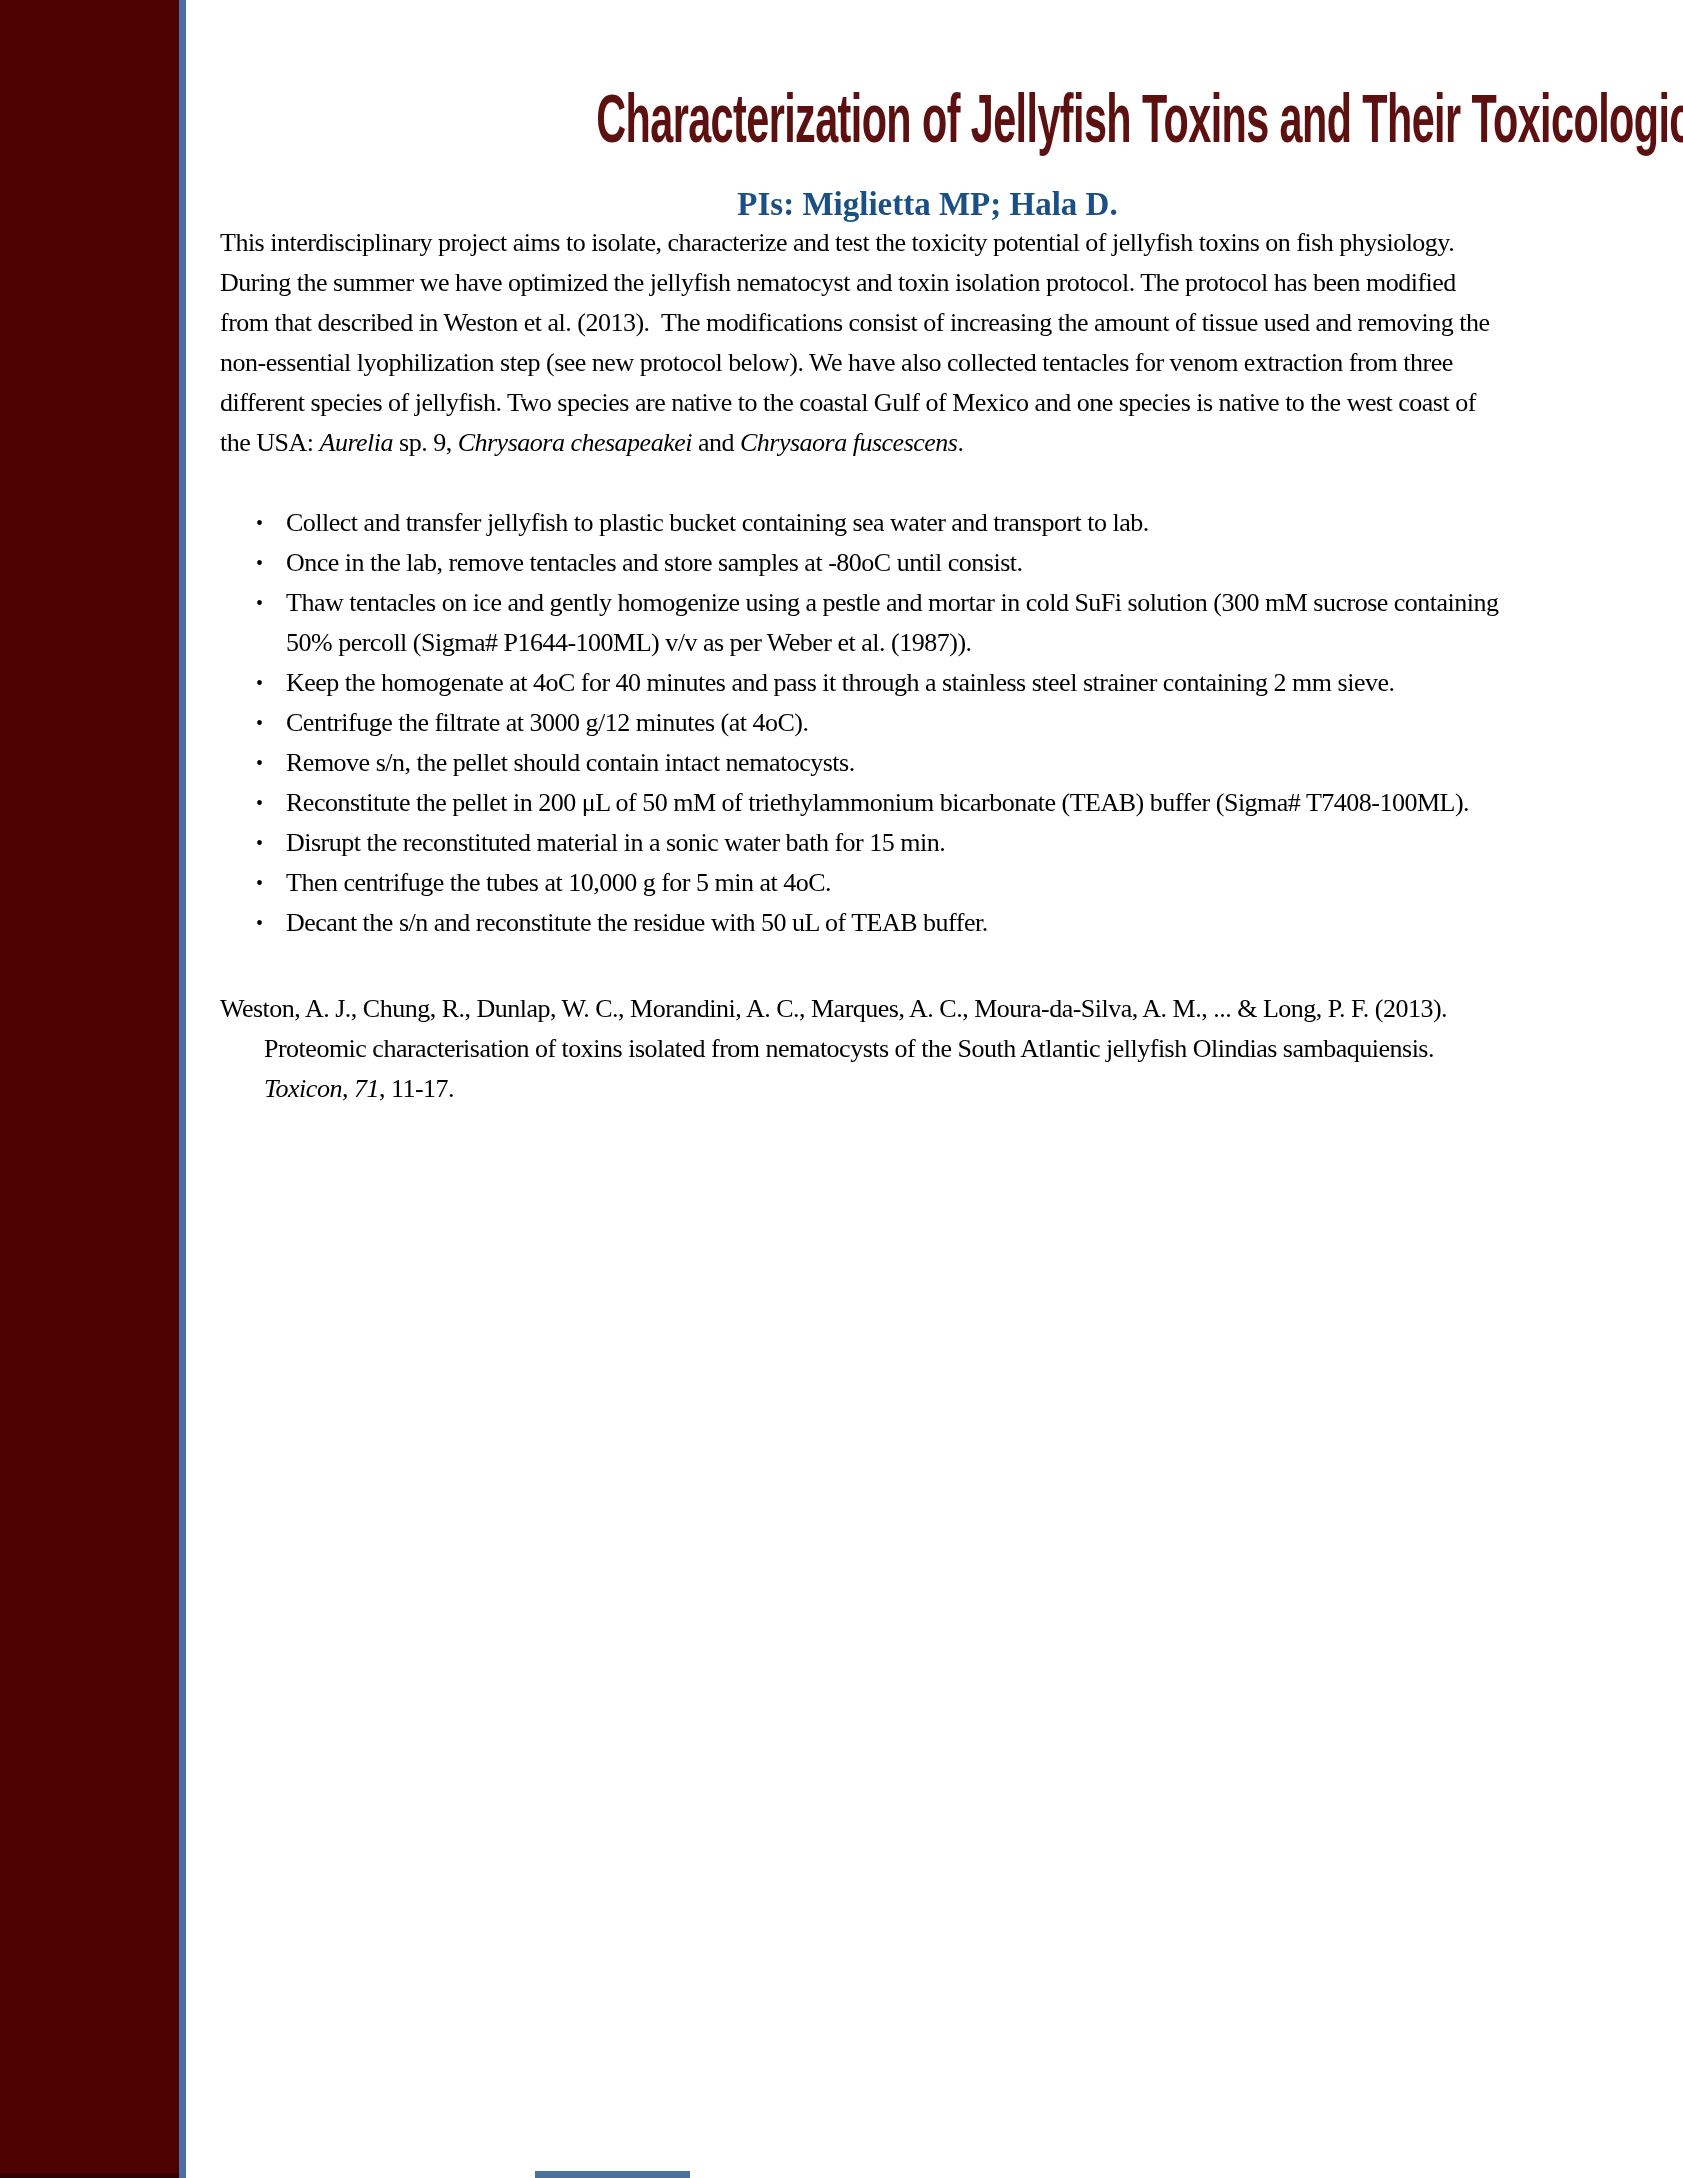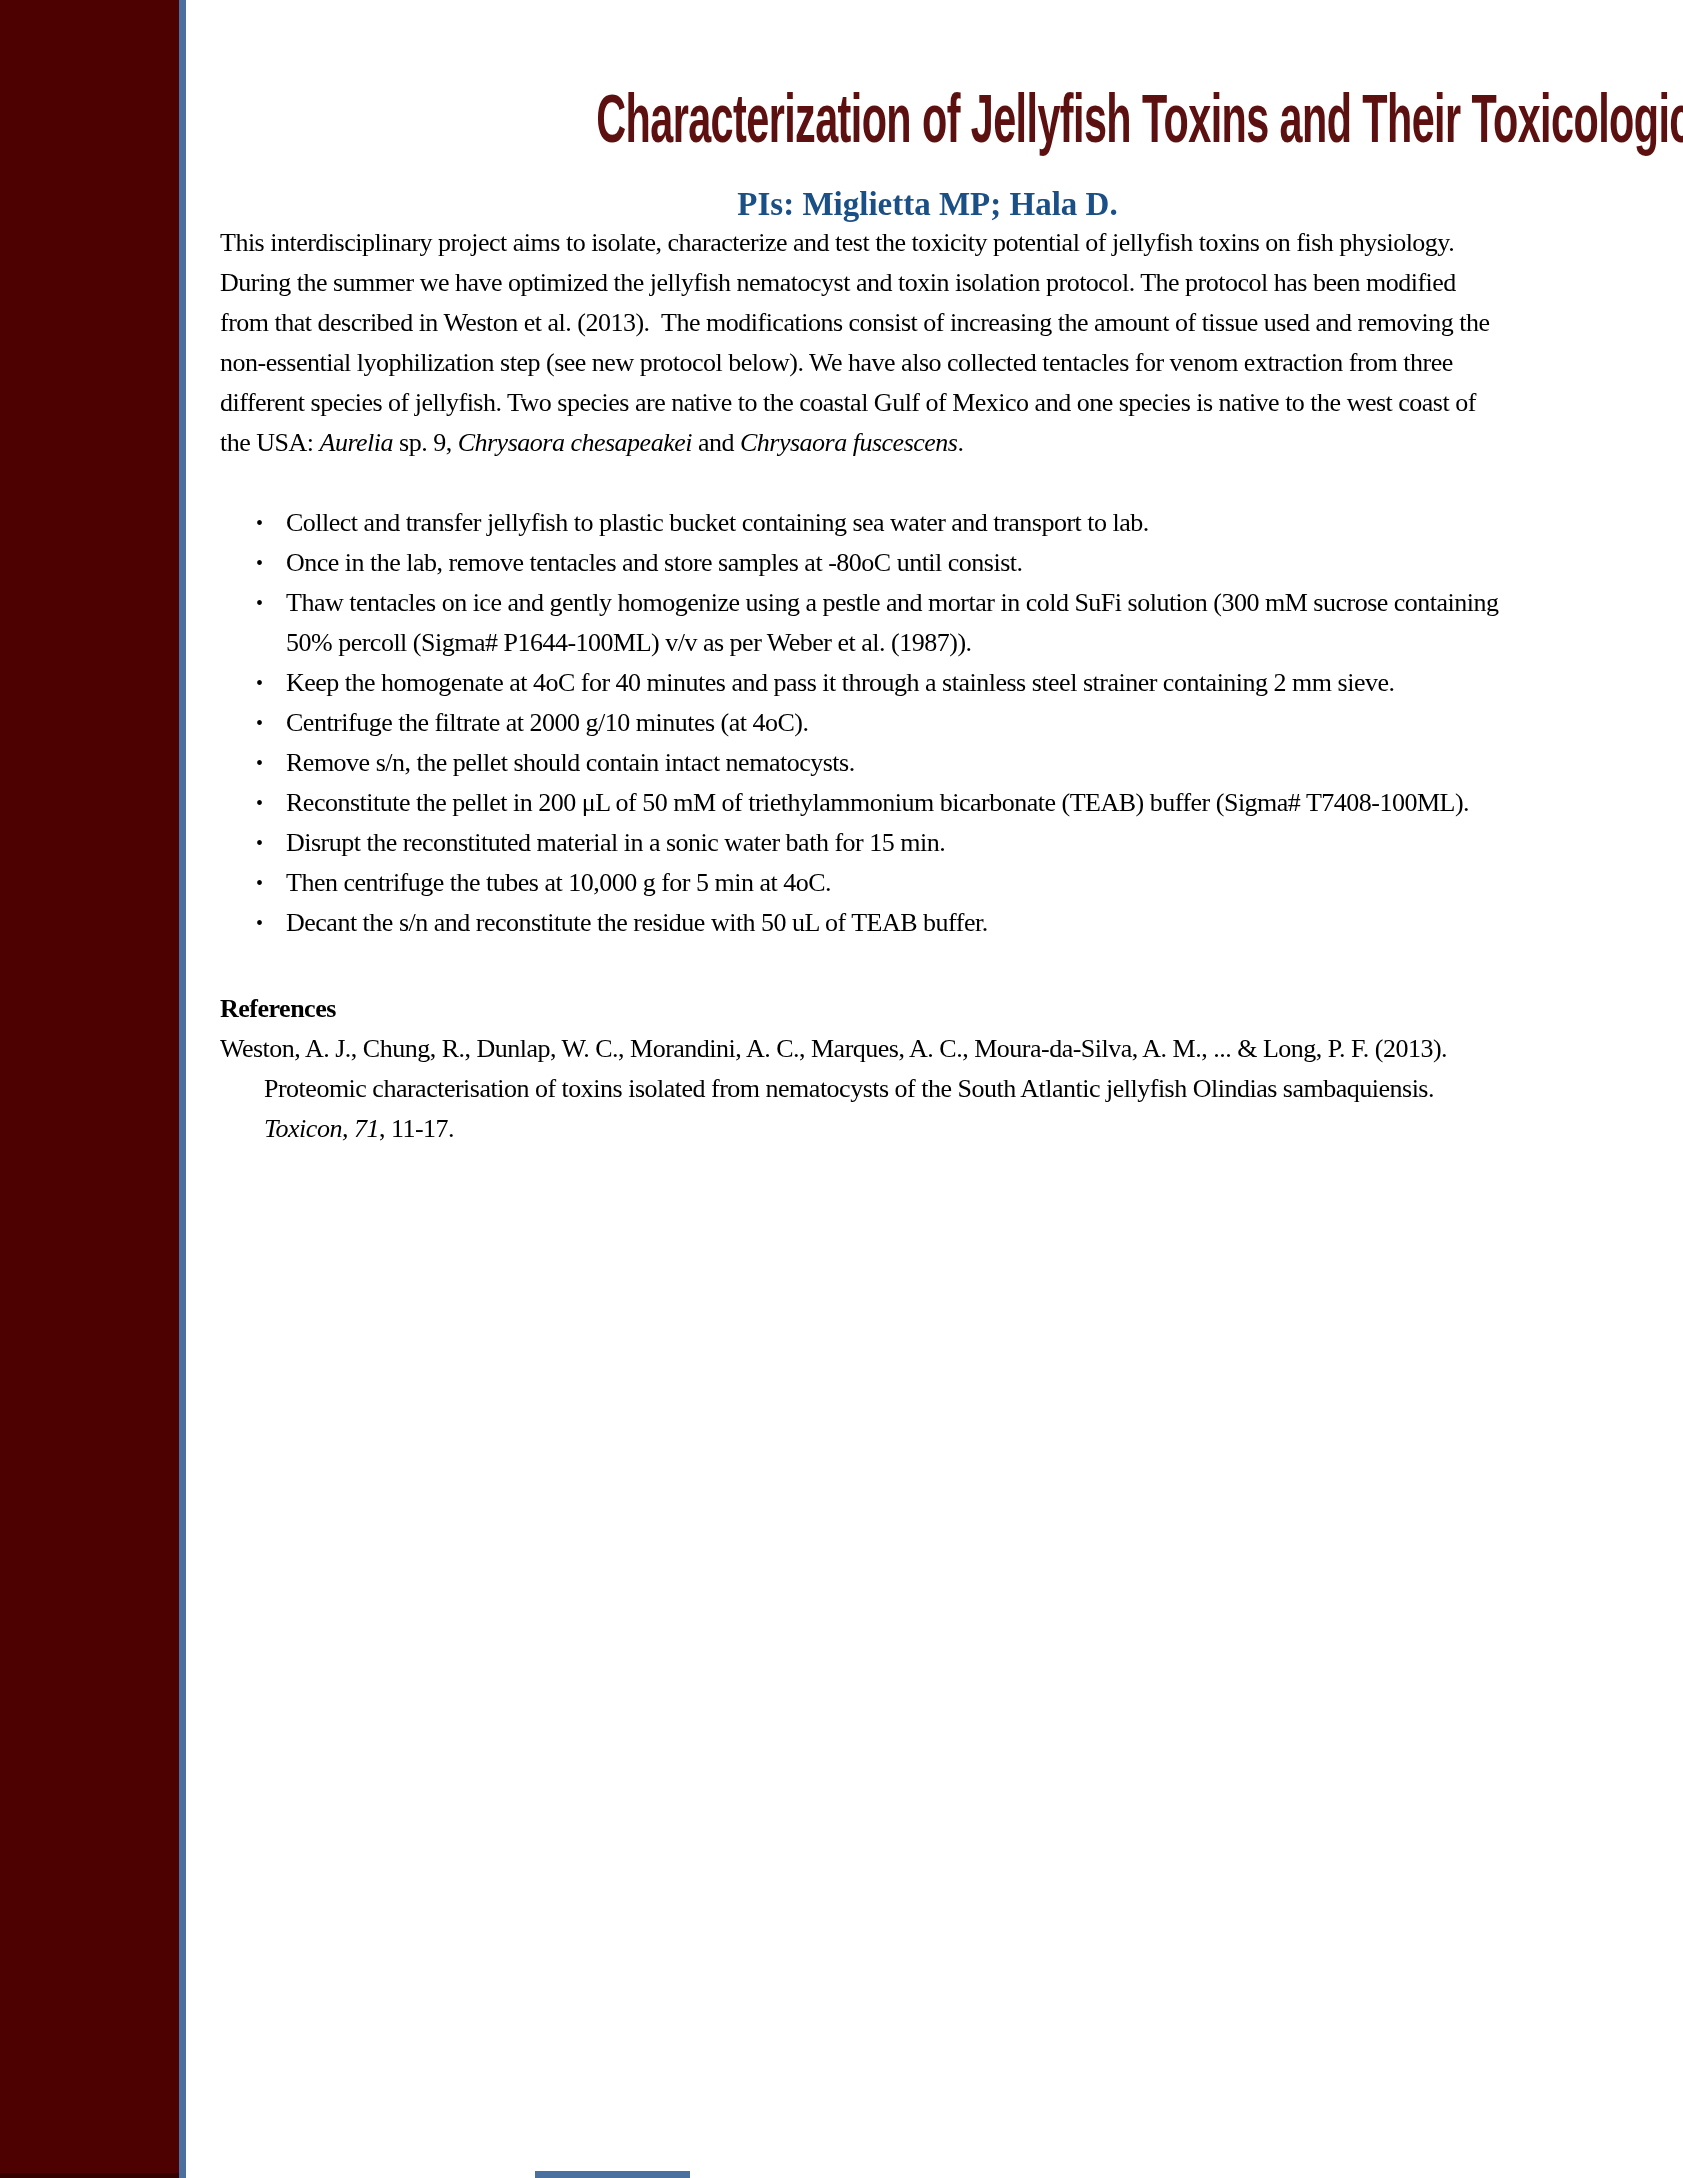--- a/index.html
+++ b/index.html
@@ -129,21 +129,21 @@
         <li>
             <span class="bullet">•</span>
             <span class="li-text">Thaw tentacles on ice and gently homogenize using a pestle and mortar in cold SuFi solution (300 mM sucrose containing 50% percoll (Sigma# P1644-100ML) v/v as per Weber et al. (1987)).</span>
           </li>
         <li>
             <span class="bullet">•</span>
             <span class="li-text">Keep the homogenate at 4oC for 40 minutes and pass it through a stainless steel strainer containing 2 mm sieve.</span>
           </li>
         <li>
             <span class="bullet">•</span>
-            <span class="li-text">Centrifuge the filtrate at 2000 g/10 minutes (at 4oC).</span>
+            <span class="li-text">Centrifuge the filtrate at 3000 g/12 minutes (at 4oC).</span>
           </li>
         <li>
             <span class="bullet">•</span>
             <span class="li-text">Remove s/n, the pellet should contain intact nematocysts.</span>
           </li>
         <li>
             <span class="bullet">•</span>
             <span class="li-text">Reconstitute the pellet in 200 μL of 50 mM of triethylammonium bicarbonate (TEAB) buffer (Sigma# T7408-100ML).</span>
           </li>
         <li>
@@ -154,19 +154,18 @@
             <span class="bullet">•</span>
             <span class="li-text">Then centrifuge the tubes at 10,000 g for 5 min at 4oC.</span>
           </li>
         <li>
             <span class="bullet">•</span>
             <span class="li-text">Decant the s/n and reconstitute the residue with 50 uL of TEAB buffer.</span>
           </li>
       </ul>
 
       <div class="references">
-        <div class="references-heading">References</div>
         <p class="reference-entry"><span>Weston, A. J., Chung, R., Dunlap, W. C., Morandini, A. C., Marques, A. C., Moura-da-Silva, A. M., ... &amp; Long, P. F. (2013). Proteomic characterisation of toxins isolated from nematocysts of the South Atlantic jellyfish Olindias sambaquiensis. </span><i>Toxicon, 71</i><span>, 11-17.</span></p>
       </div>
     </div>
   </div>
 </div>
 
 
 </body></html>

